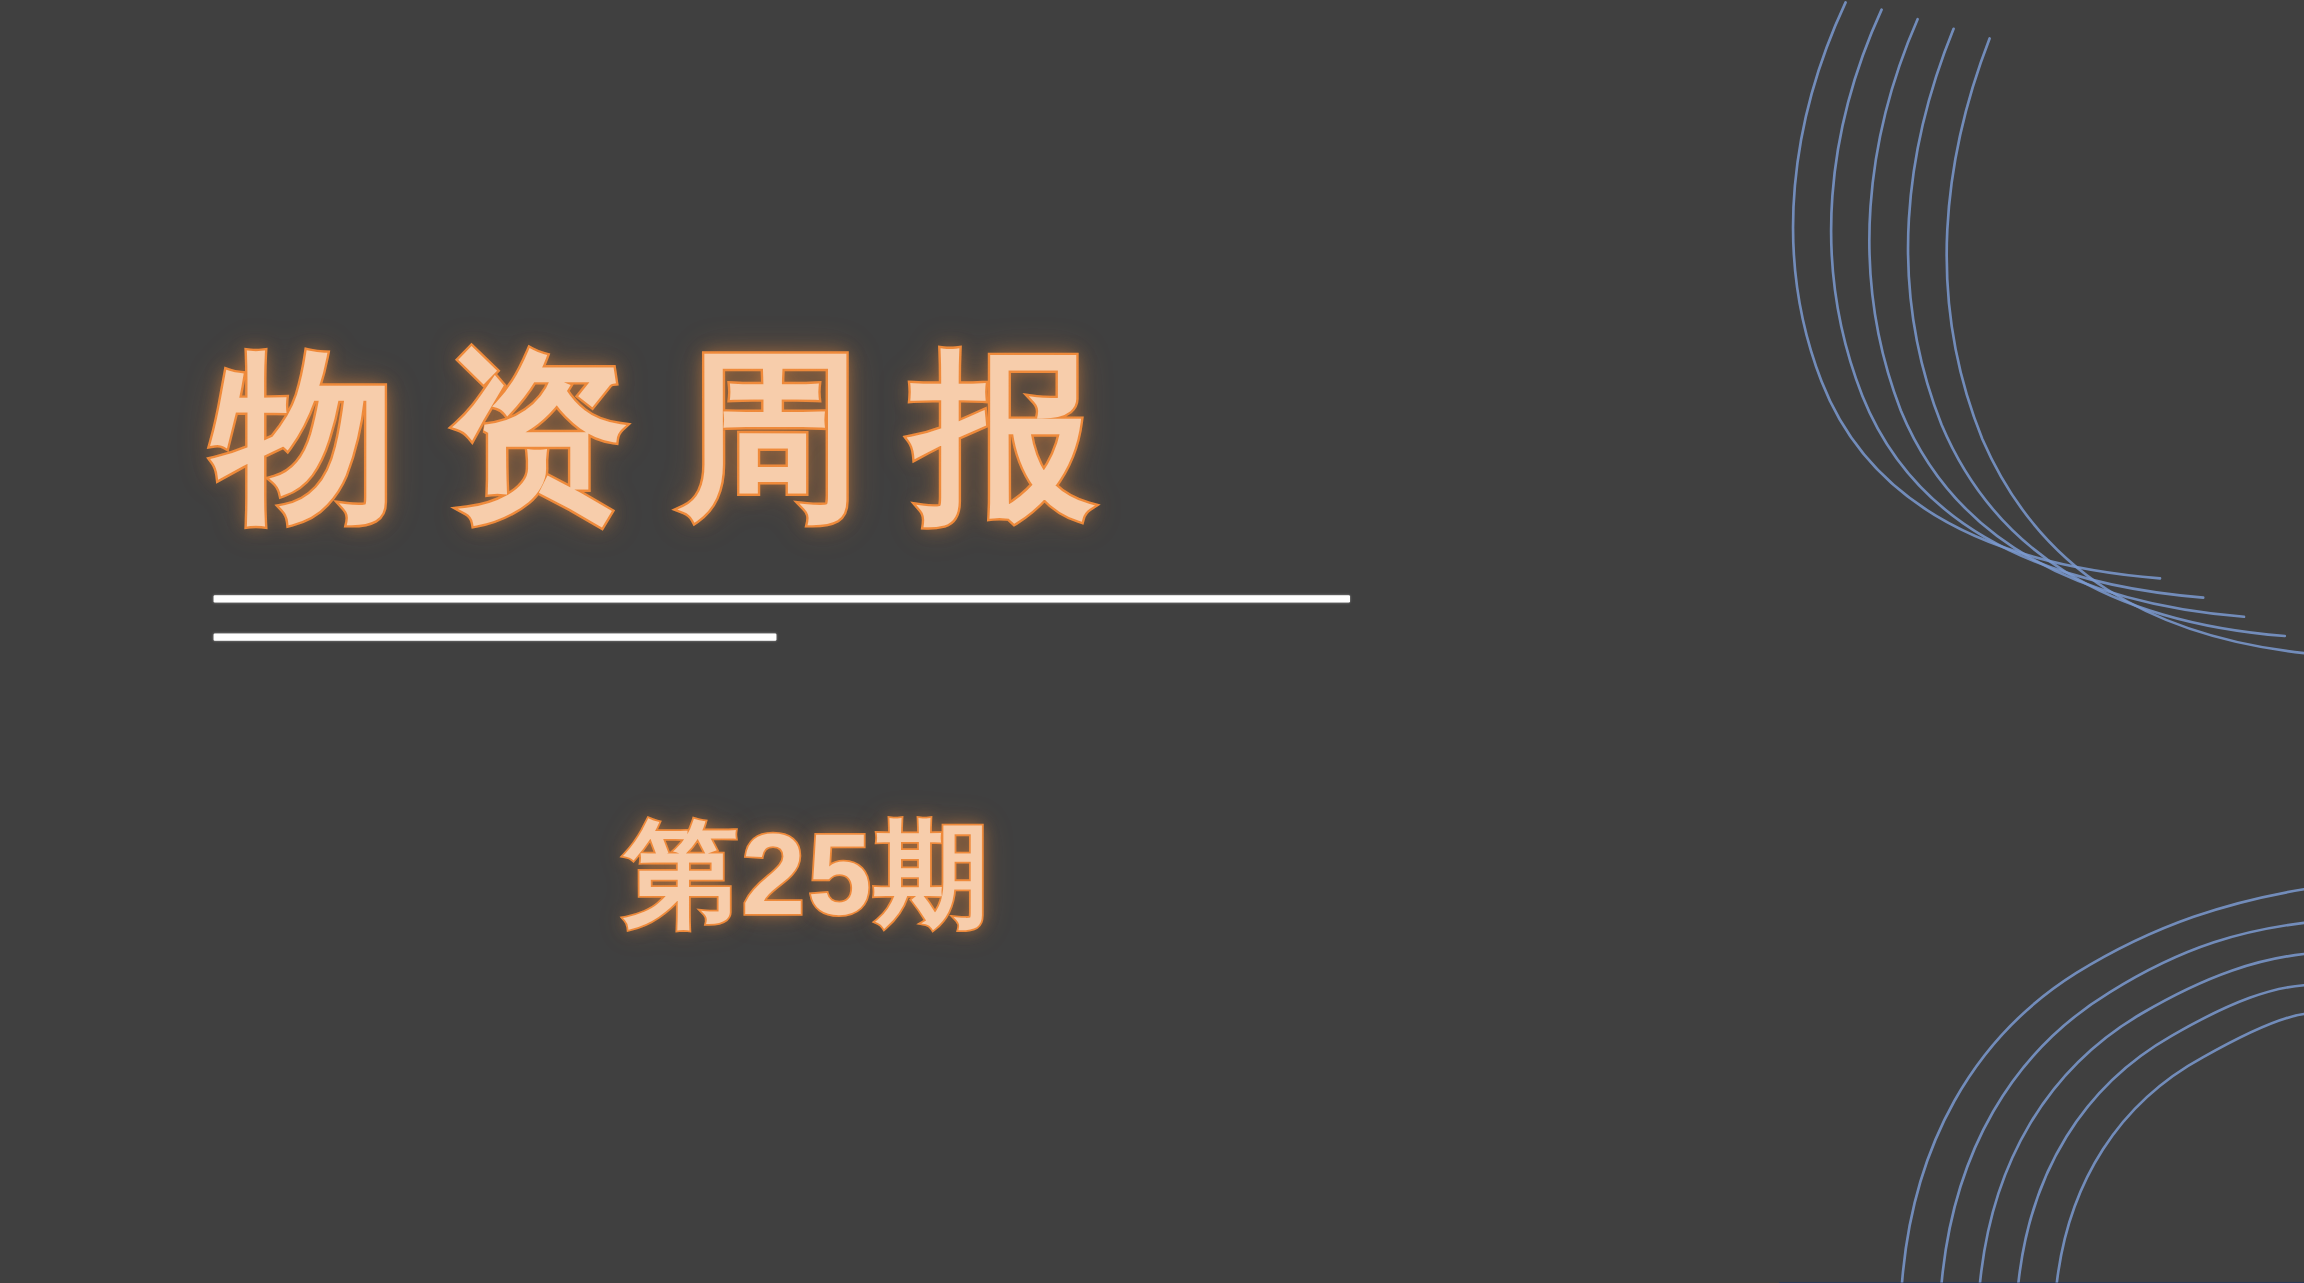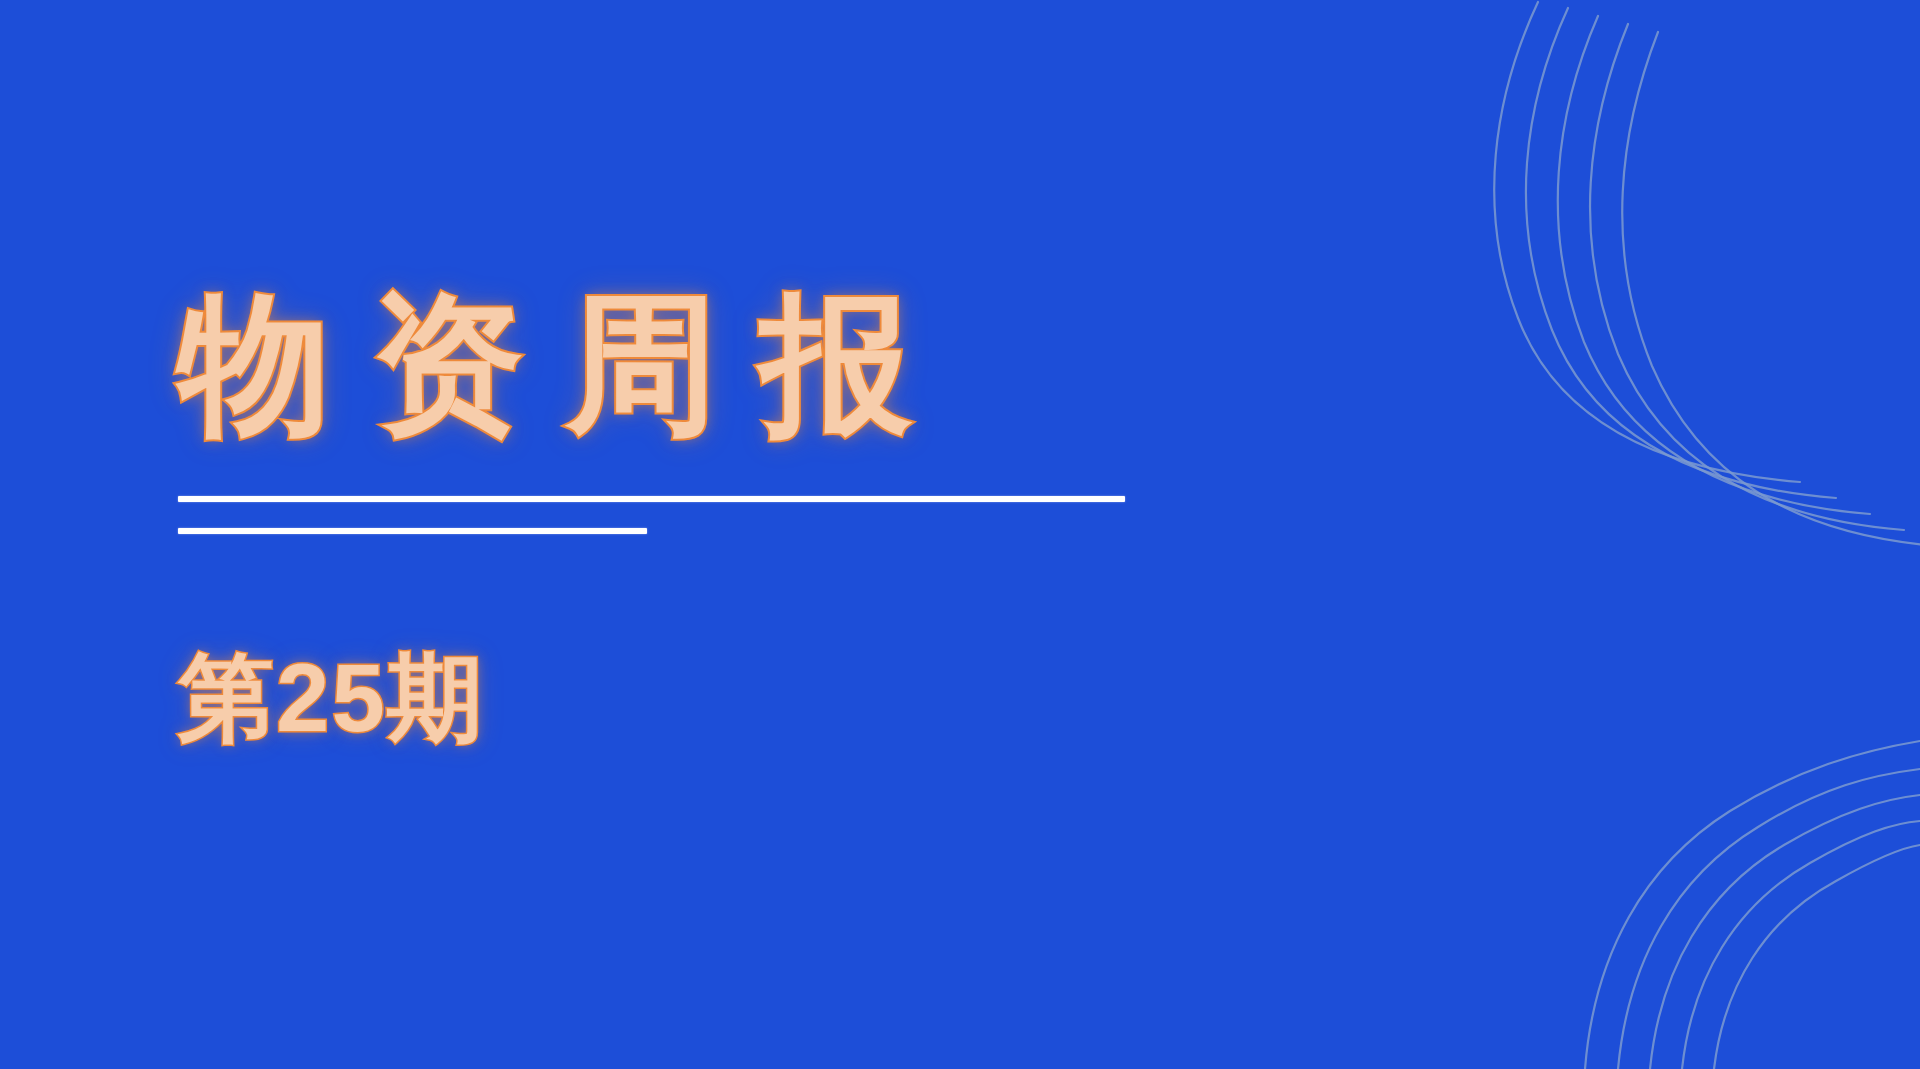--- a/index.html
+++ b/index.html
@@ -10,21 +10,21 @@
   }
   body {
     font-family: "Liberation Sans", "DejaVu Sans", sans-serif;
   }
 
   .slide {
     position: relative;
     width: 1920px;
     height: 1069px;
     overflow: hidden;
-    background: #1d4ed8;
+    background: #404040;
   }
 
   
   .deco {
     position: absolute;
     pointer-events: none;
     overflow: visible;
   }
   .deco-topright {
     top: 0;
@@ -82,22 +82,23 @@
     border-radius: 1px;
     box-shadow: 0 0 2px rgba(255,255,255,.5);
   }
   .rule-long  { width: 947px; }
   .rule-short { width: 469px; margin-top: 26px; }
 
   
   .subtitle-wrap {
     position: absolute;
     left: 178px;
-    top: 648px;
+    top: 680px;
     width: 990px;
+    text-align: center;
   }
   .subtitle {
     display: inline-block;
     font-size: 96px;
     line-height: 1.05;
     font-weight: 700;
     letter-spacing: 2px;
     color: #f7cdab;
     -webkit-text-stroke: 3px #ef8b3c;
     paint-order: stroke fill;

